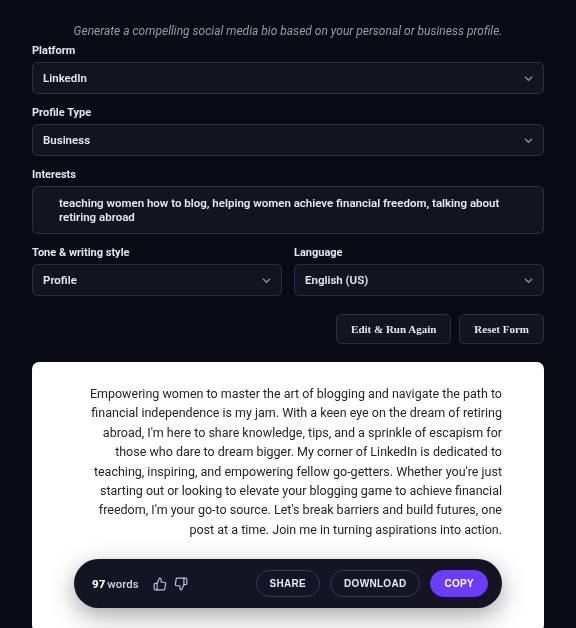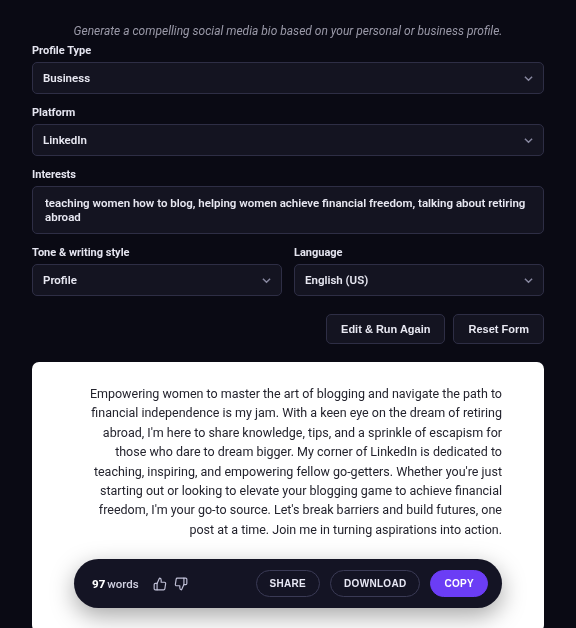--- a/index.html
+++ b/index.html
@@ -58,41 +58,42 @@
     display: inline-flex;
     align-items: center; justify-content: center;
     color: #8888a0;
   }
   .chev svg { width: 9px; height: 9px; }
   .input {
     width: 100%;
     background: #141421;
     border: 1px solid #2e2e45;
     border-radius: 5px;
-    padding: 9px 12px;
+    padding: 9px 26px;
     font-size: 11.5px;
     font-weight: 600;
     color: #e8e8f2;
   }
   .actions {
     display: flex;
     justify-content: flex-end;
     gap: 8px;
     margin-top: 6px;
     margin-bottom: 18px;
   }
   .btn-secondary {
     background: #141421;
     border: 1px solid #2e2e45;
     color: #e8e8f2;
     font-size: 11px;
     font-weight: 700;
     padding: 8px 14px;
     border-radius: 5px;
     cursor: pointer;
+    font-family: Liberation Serif, serif;
   }
   .card {
     background: #fff;
     color: #13131a;
     border-radius: 7px;
     padding: 22px 42px 24px 42px;
     margin: 0 0 6px 0;
     position: relative;
   }
   .bio-text {
@@ -139,35 +140,35 @@
   }
 </style>
 </head>
 <body>
 
 <div class="page">
 
   <p class="subtitle">Generate a compelling social media bio based on your personal or business profile.</p>
 
   <div class="field-group">
-    <span class="label">Profile Type</span>
+    <span class="label">Platform</span>
     <div class="select">
-      <span>Business</span>
+      <span>LinkedIn</span>
       <span class="chev">
         <svg viewBox="0 0 10 10" fill="none" stroke="currentColor" stroke-width="1.6">
             <path d="M1 3l4 4 4-4"></path>
           </svg>
       </span>
     </div>
   </div>
 
   <div class="field-group">
-    <span class="label">Platform</span>
+    <span class="label">Profile Type</span>
     <div class="select">
-      <span>LinkedIn</span>
+      <span>Business</span>
       <span class="chev">
         <svg viewBox="0 0 10 10" fill="none" stroke="currentColor" stroke-width="1.6">
             <path d="M1 3l4 4 4-4"></path>
           </svg>
       </span>
     </div>
   </div>
 
   <div class="field-group">
     <span class="label">Interests</span>

